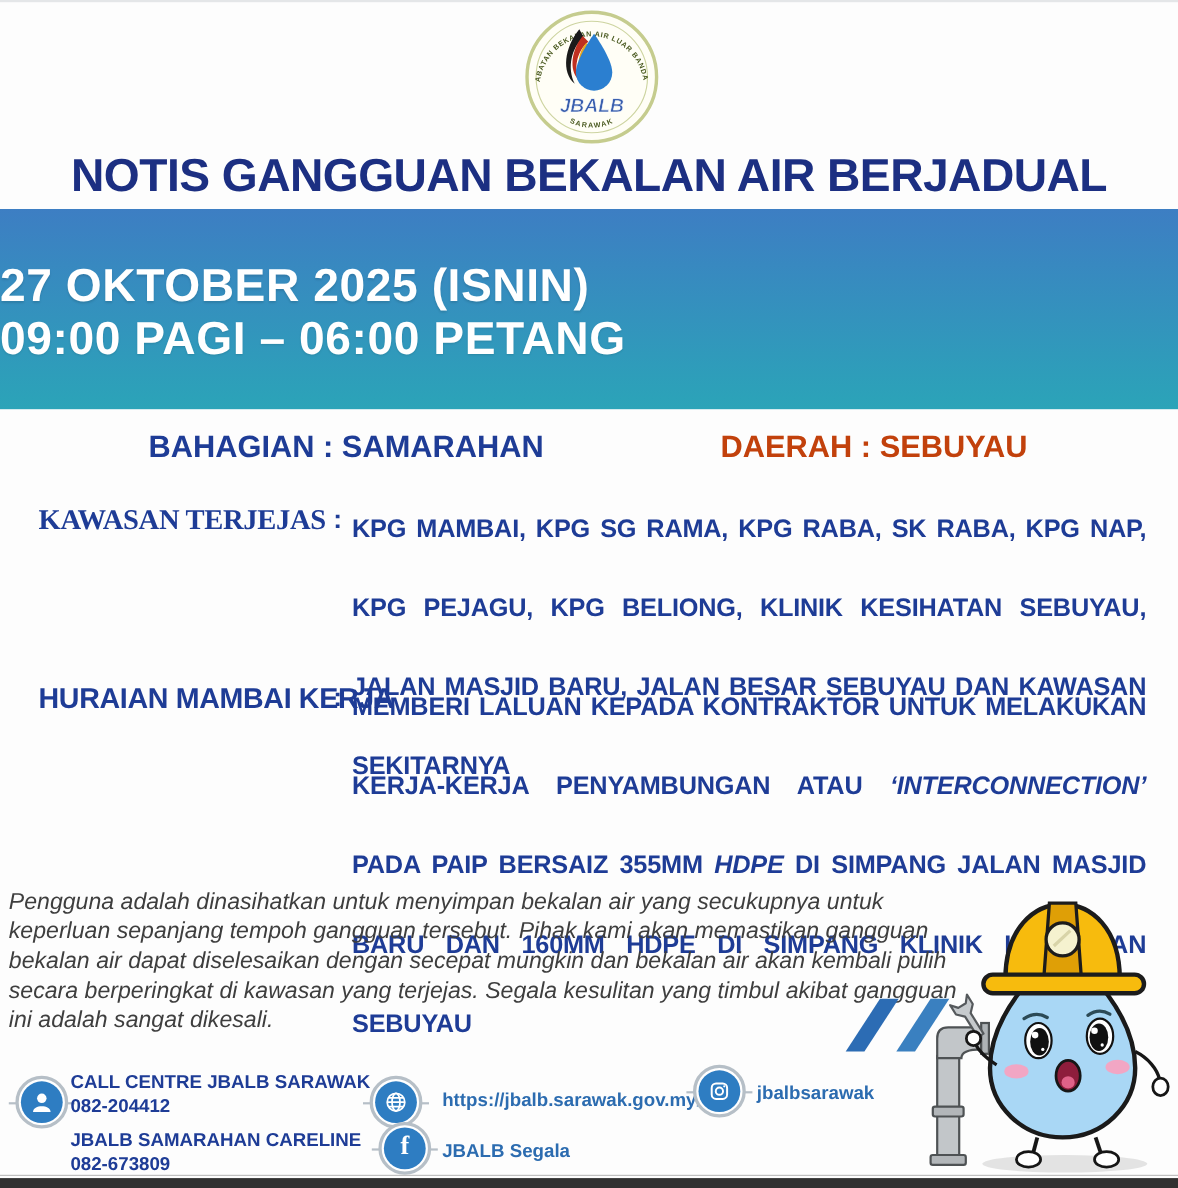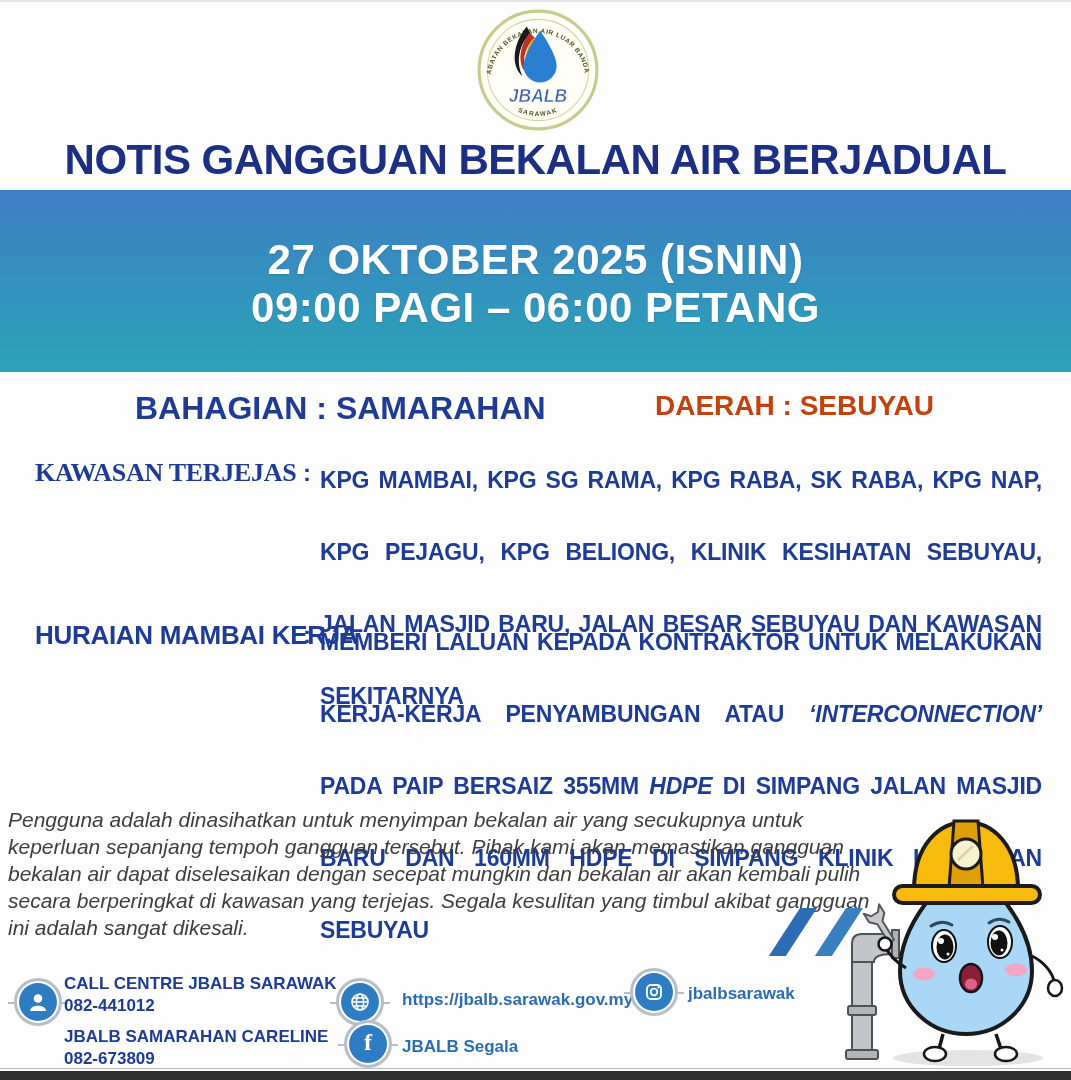--- a/index.html
+++ b/index.html
@@ -21,30 +21,30 @@
   .title {
     position:absolute; top:134px; left:0; width:100%;
     text-align:center; font-size:42px; font-weight:bold;
     color:#1c2f82; letter-spacing:-0.5px; line-height:52px;
   }
 
   
   .banner {
     position:absolute; top:190px; left:0; width:100%; height:182px;
     background:linear-gradient(180deg,#3d7ec3 0%,#2ba4b8 100%);
-    display:flex; flex-direction:column; align-items:center; justify-content:center;
+    display:flex; flex-direction:column; justify-content:center;
     row-gap:0; padding-top:6px;
   }
   .banner .line {
     color:#ffffff; font-size:42px; font-weight:bold; letter-spacing:0.5px;
     text-shadow:0 1px 2px rgba(0,0,0,0.12);
   }
 
   
-  .region-bahagian { position:absolute; left:135px; top:390px; font-size:32px; font-weight:bold; color:#1e3c96; }
+  .region-bahagian { position:absolute; left:135px; top:390px; font-size:28px; font-weight:bold; color:#1e3c96; }
   .region-daerah   { position:absolute; left:655px; top:390px; font-size:28px; font-weight:bold; color:#c2410c; }
 
   
   .sec-label { position:absolute; left:35px; font-size:26px; font-weight:bold; color:#1e3c96; letter-spacing:-0.3px; }
   .sec-colon { position:absolute; left:303px; font-size:24px; font-weight:bold; color:#1e3c96; }
   .sec-body  {
     position:absolute; left:320px; width:722px;
     font-size:23px; font-weight:bold; color:#1e3c96;
     line-height:72px; text-align:justify; letter-spacing:-0.2px;
   }
@@ -163,21 +163,21 @@
 
   <div class="icon-ring ring-person">
     <div class="icon-circle">
       <svg width="24" height="24" viewBox="0 0 24 24">
         <circle cx="12" cy="8.5" r="4.3" fill="#ffffff"></circle>
         <path d="M4,21 C4,14 20,14 20,21 Z" fill="#ffffff"></path>
       </svg>
     </div>
   </div>
   <div class="ftxt t-cc-label">CALL CENTRE JBALB SARAWAK</div>
-  <div class="ftxt t-cc-phone">082-441012</div>
+  <div class="ftxt t-cc-phone">082-204412</div>
   <div class="ftxt t-cl-label">JBALB SAMARAHAN CARELINE</div>
   <div class="ftxt t-cl-phone">082-673809</div>
 
   <div class="icon-ring ring-globe">
     <div class="icon-circle">
       <svg width="24" height="24" viewBox="0 0 24 24" fill="none" stroke="#ffffff" stroke-width="1.6">
         <circle cx="12" cy="12" r="8"></circle>
         <ellipse cx="12" cy="12" rx="3.6" ry="8"></ellipse>
         <line x1="4" y1="12" x2="20" y2="12"></line>
         <line x1="5.2" y1="8" x2="18.8" y2="8"></line>

